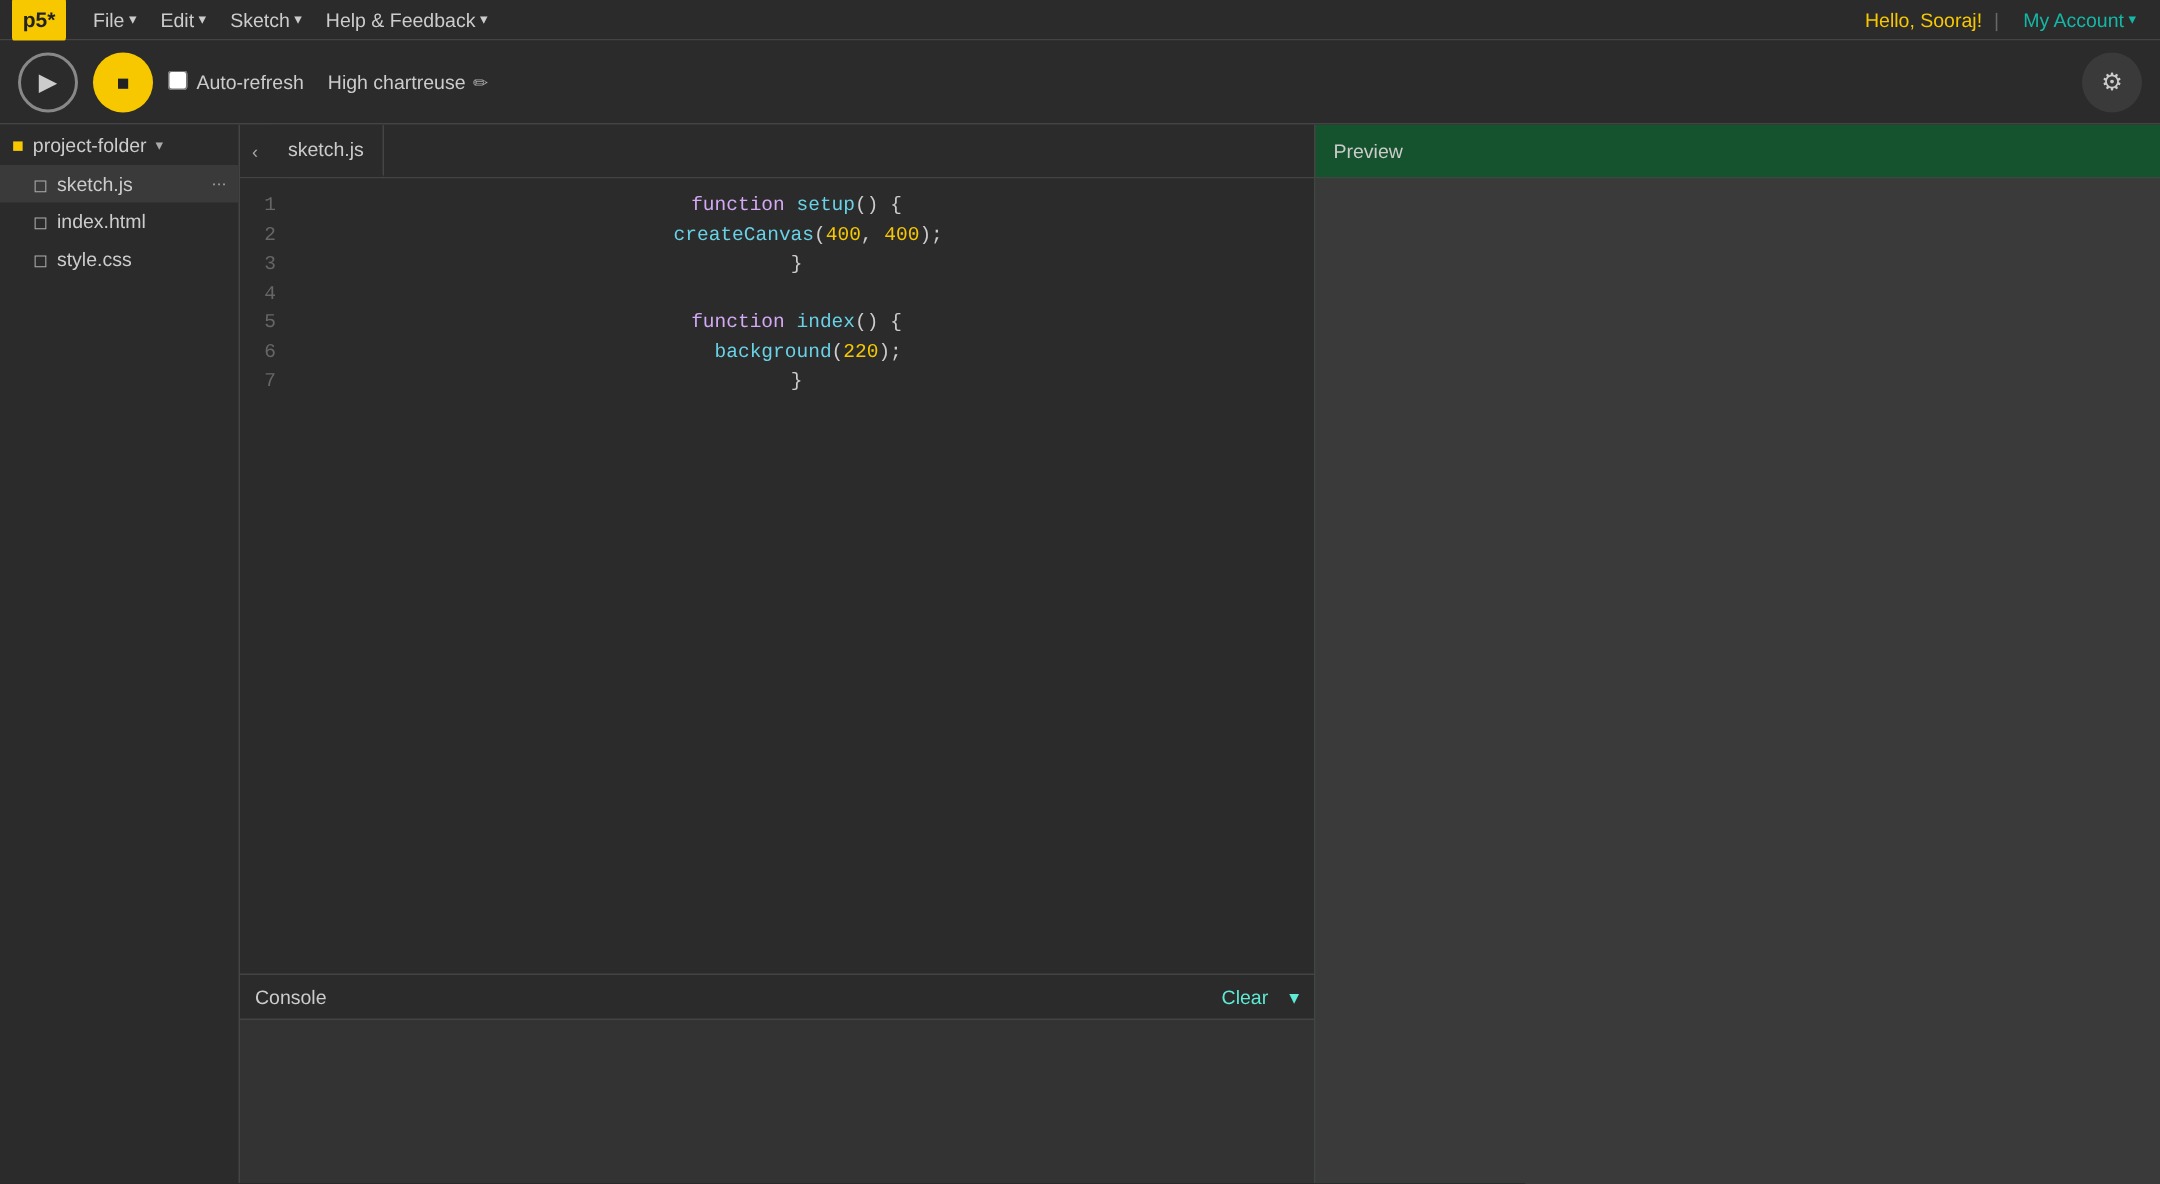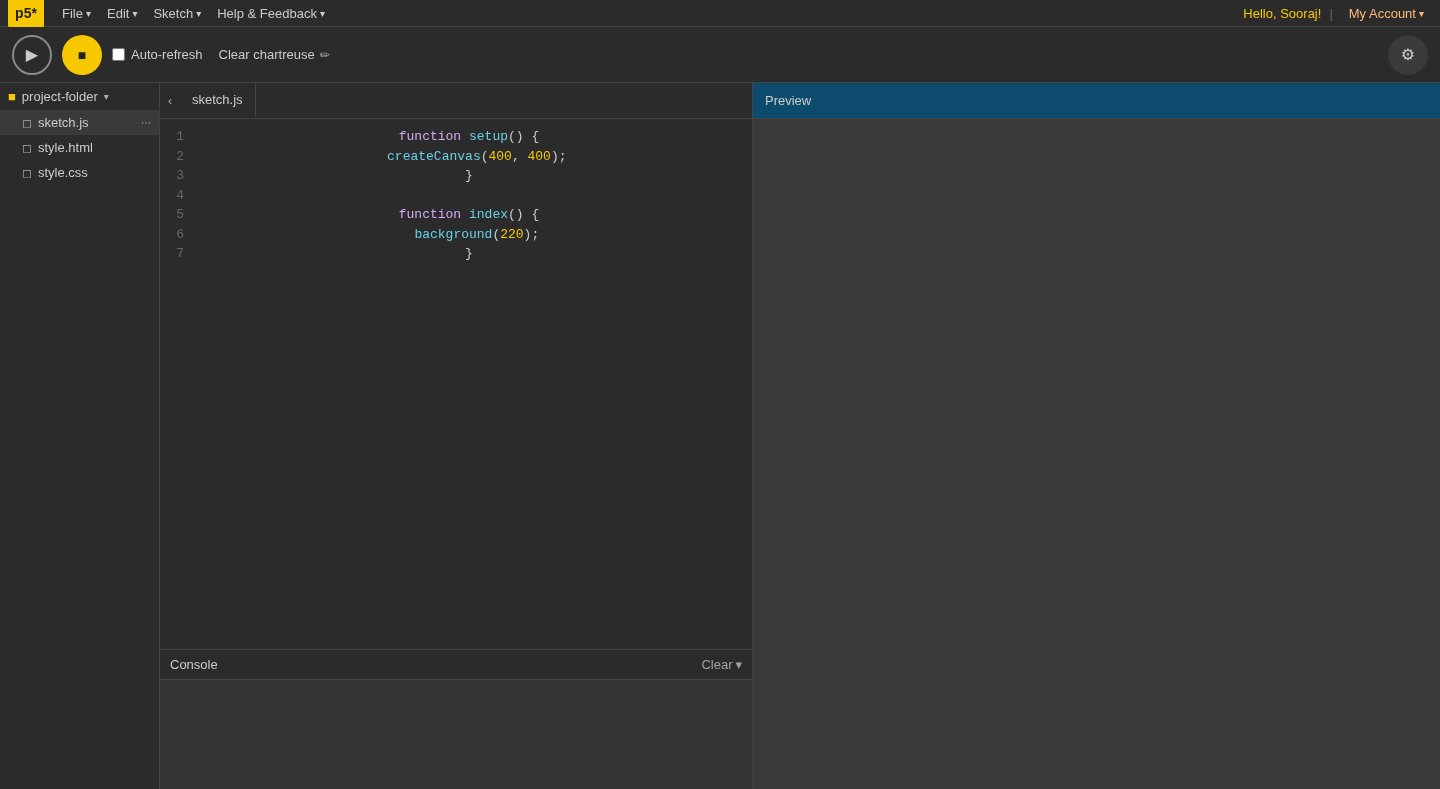--- a/index.html
+++ b/index.html
@@ -85,21 +85,21 @@
       width: 40px; height: 40px;
       border-radius: 50%;
       background: #f7c800;
       border: none;
       display: flex; align-items: center; justify-content: center;
       cursor: pointer;
       color: #222;
       font-size: 14px;
     }
     .auto-refresh-label {
-      display: flex; align-items: center; gap: 6px;
+      display: flex; align-items: flex-start; gap: 6px;
       color: #ccc; cursor: pointer;
     }
     .auto-refresh-label input[type="checkbox"] {
       cursor: pointer;
     }
     .sketch-name {
       color: #ccc;
       display: flex; align-items: center; gap: 5px;
       margin-left: 6px;
     }
@@ -235,37 +235,37 @@
       display: flex;
       align-items: center;
       padding: 4px 10px;
       border-bottom: 1px solid #444;
       height: 30px;
       background: #2b2b2b;
     }
     .console-label { color: #ccc; font-size: 13px; }
     .console-right {
       margin-left: auto;
-      display: flex; align-items: center; gap: 3px;
-      color: #a3a3a3; cursor: pointer; font-size: 13px;
+      display: flex; align-items: center; gap: 14px;
+      color: #5eead4; cursor: pointer; font-size: 13px;
     }
     #console-output {
       flex: 1;
       background: #333;
       padding: 6px 10px;
       font-family: 'Courier New', monospace;
       font-size: 12px;
       color: #ccc;
       overflow: auto;
     }
 
     
     #preview-panel {
-      width: 688px;
-      background: #0c4a6e;
+      width: 564px;
+      background: #14532d;
       border-left: 1px solid #444;
       flex-shrink: 0;
       display: flex;
       flex-direction: column;
     }
     #preview-header {
       height: 36px;
       border-bottom: 1px solid #444;
       display: flex; align-items: center;
       padding: 0 12px;
@@ -294,40 +294,40 @@
     <span>Sketch</span>
     <span class="chevron-down">▾</span>
   </div>
   <div class="nav-menu-item">
     <span>Help &amp; Feedback</span>
     <span class="chevron-down">▾</span>
   </div>
   <div class="nav-right">
     <span>Hello, Sooraj!</span>
     <span class="separator">|</span>
-    <span class="account nav-menu-item" style="color:#fdba74;">
+    <span class="account nav-menu-item" style="color:#14b8a6;">
       <span>My Account</span>
       <span class="chevron-down">▾</span>
     </span>
   </div>
 </div>
 
 <div id="toolbar">
   <button class="play-btn" title="Play">
     <span>▶</span>
   </button>
   <button class="stop-btn" title="Stop">
     <span>■</span>
   </button>
   <label class="auto-refresh-label">
     <input type="checkbox" style="">
     <span>Auto-refresh</span>
   </label>
   <div class="sketch-name">
-    <span>Clear chartreuse</span>
+    <span>High chartreuse</span>
     <span class="pencil-icon">✏</span>
   </div>
   <button class="settings-btn" title="Settings">
     <span>⚙</span>
   </button>
 </div>
 
 <div id="main">
 
   <div id="sidebar">
@@ -336,21 +336,21 @@
       <span>project-folder</span>
       <span class="folder-chevron">▾</span>
     </div>
     <div class="file-item active">
       <span class="file-icon">◻</span>
       <span>sketch.js</span>
       <span class="file-chevron">⋯</span>
     </div>
     <div class="file-item">
       <span class="file-icon">◻</span>
-      <span>style.html</span>
+      <span>index.html</span>
     </div>
     <div class="file-item">
       <span class="file-icon">◻</span>
       <span>style.css</span>
     </div>
   </div>
 
   <div id="editor-area">
 
     <div id="editor-tabs">

